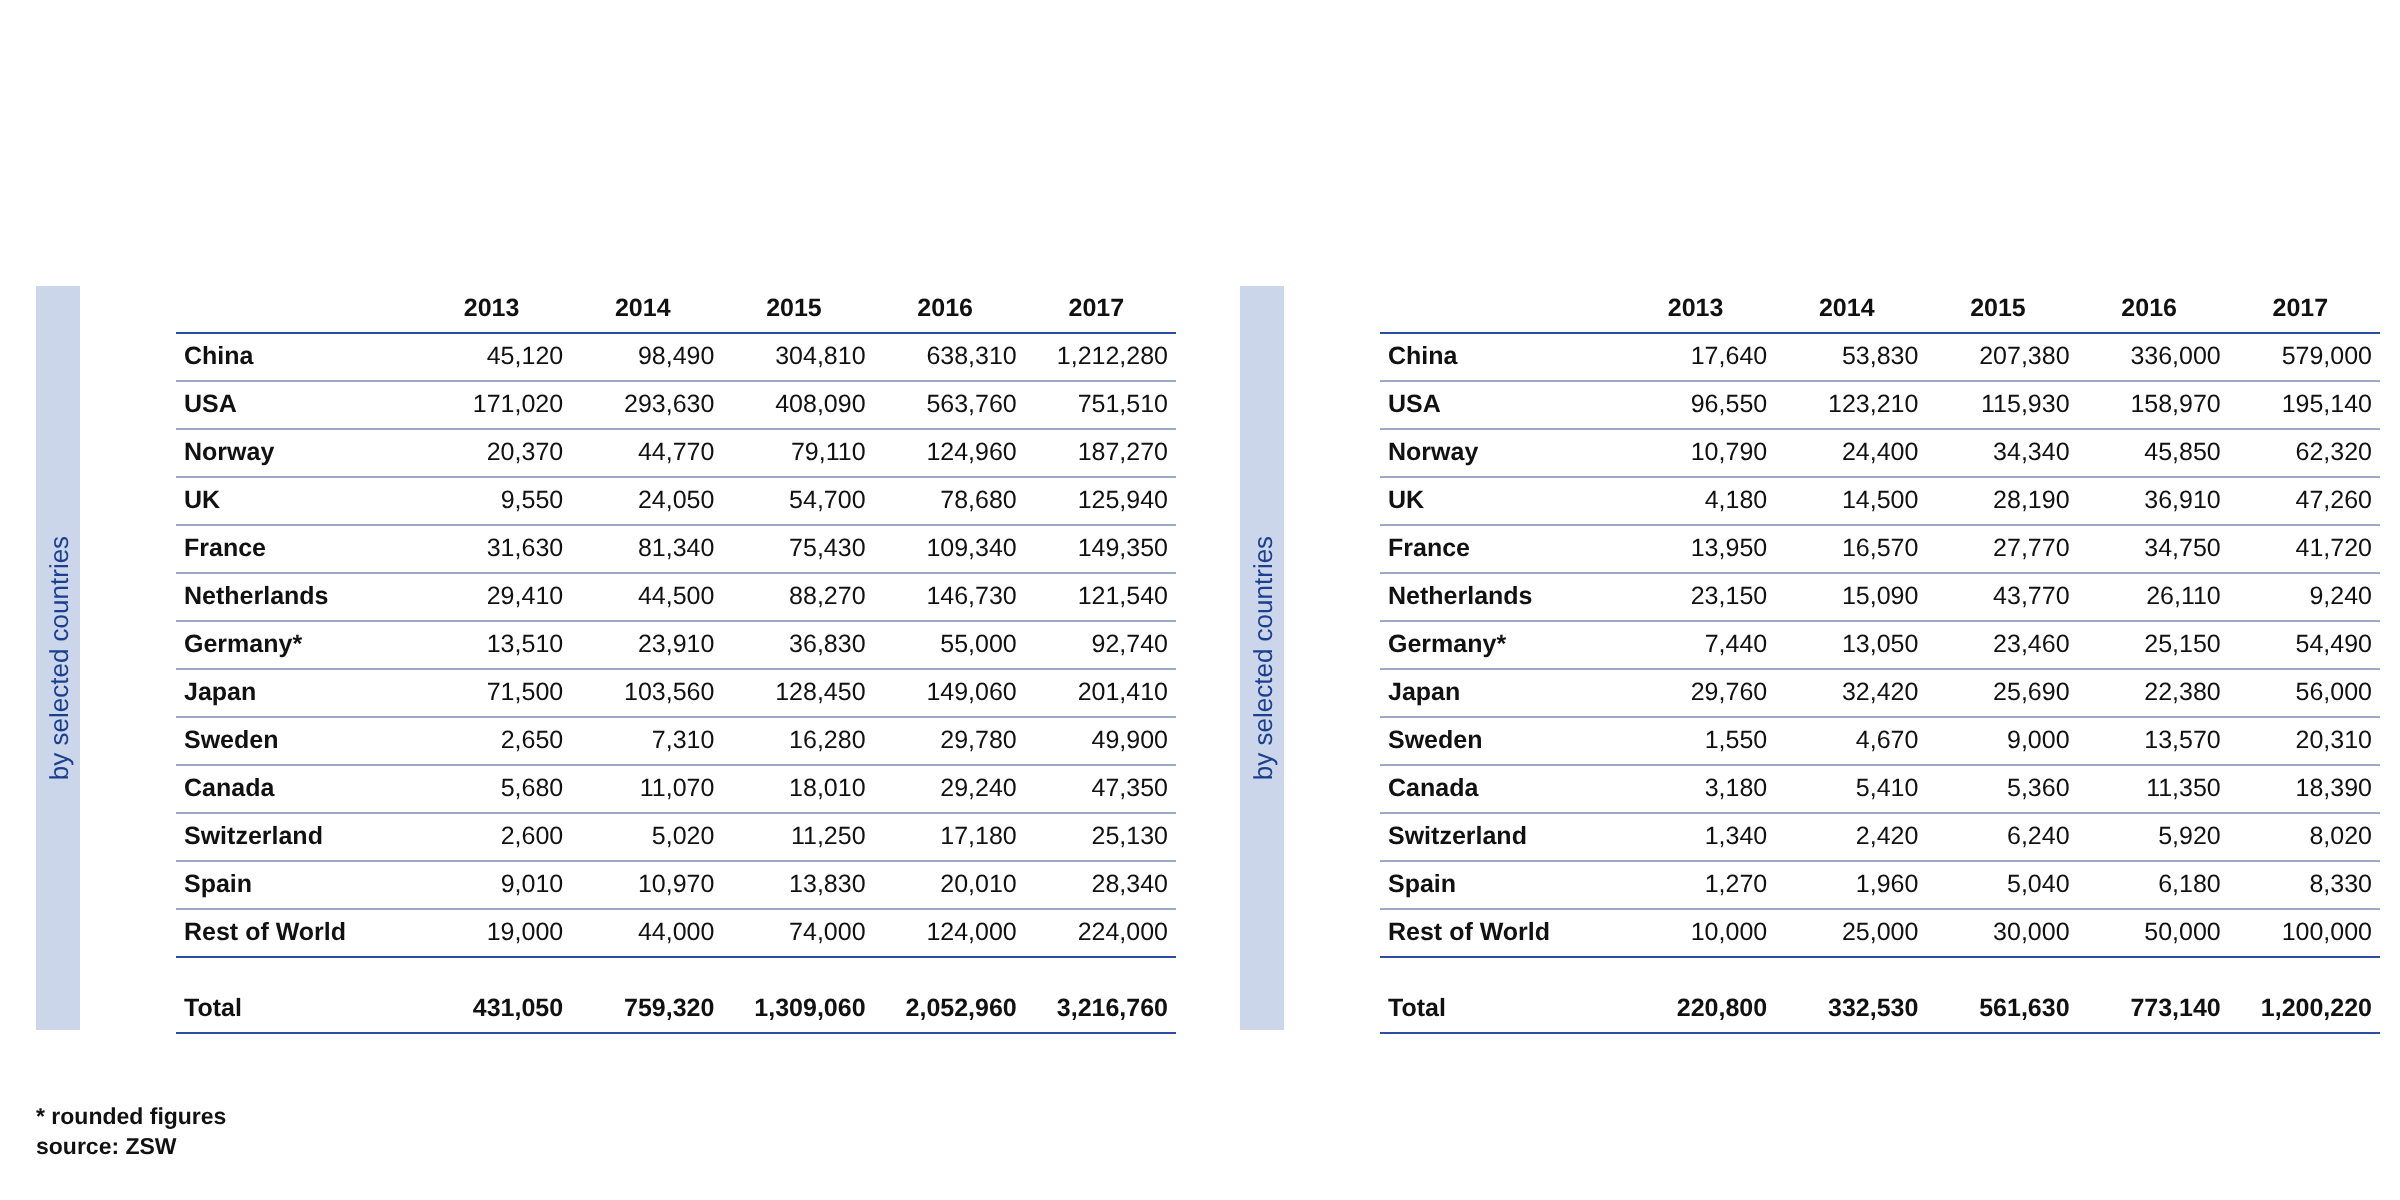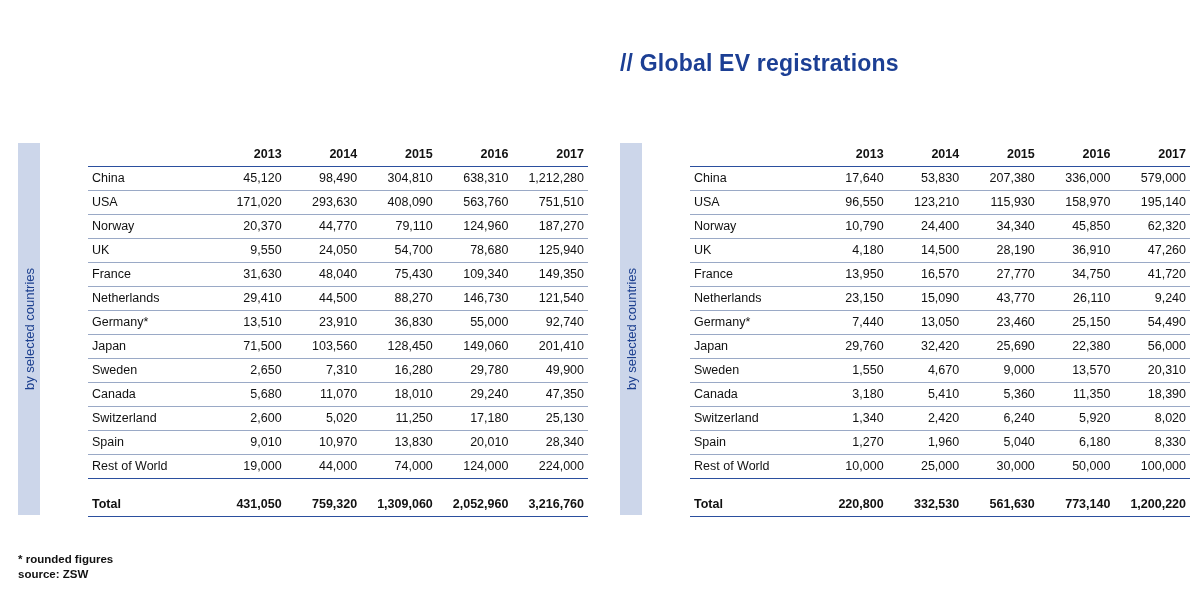--- a/index.html
+++ b/index.html
@@ -77,41 +77,41 @@
   }
   table.data th,
   table.data td {
     padding: 0;
     height: 23px;
     line-height: 23px;
     white-space: nowrap;
   }
   table.data thead th {
     font-weight: bold;
-    text-align: right;
+    text-align: center;
     font-size: 12.5px;
     color: #111;
     padding-right: 4px;
     border-bottom: 1.4px solid #2b4f9e;
     height: 22px;
   }
   table.data thead th.rowhead {
     text-align: left;
     padding-left: 4px;
   }
   table.data tbody td {
     text-align: right;
     padding-right: 4px;
     border-bottom: 0.8px solid #9aa9c6;
     color: #111;
   }
   table.data tbody td.rowhead {
     text-align: left;
     padding-left: 4px;
-    font-weight: normal;
+    font-weight: bold;
     font-size: 12.5px;
   }
   table.data tbody tr.last-data td {
     border-bottom: 1.4px solid #2b4f9e;
   }
   table.data tbody tr.spacer td {
     border-bottom: none;
     height: 14px;
     line-height: 14px;
   }
@@ -195,21 +195,21 @@
             <td class="rowhead">UK</td>
             <td>9,550</td>
             <td>24,050</td>
             <td>54,700</td>
             <td>78,680</td>
             <td>125,940</td>
           </tr>
           <tr>
             <td class="rowhead">France</td>
             <td>31,630</td>
-            <td>48,040</td>
+            <td>81,340</td>
             <td>75,430</td>
             <td>109,340</td>
             <td>149,350</td>
           </tr>
           <tr>
             <td class="rowhead">Netherlands</td>
             <td>29,410</td>
             <td>44,500</td>
             <td>88,270</td>
             <td>146,730</td>
@@ -291,21 +291,20 @@
       </table>
     </div>
 
     <div class="footnotes">
       <div>* rounded figures</div>
       <div>source: ZSW</div>
     </div>
   </div>
 
   <div class="panel right">
-    <div class="panel-title">// Global EV registrations</div>
 
     <div class="side-label-wrap">
       <div class="side-label">by selected countries</div>
     </div>
 
     <div class="table-wrap">
       <table class="data">
         <colgroup>
           <col class="c-name">
           <col class="c-val">

